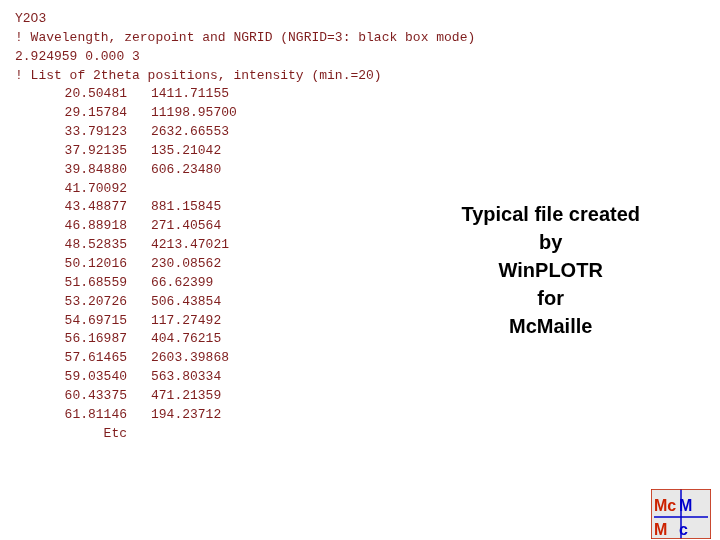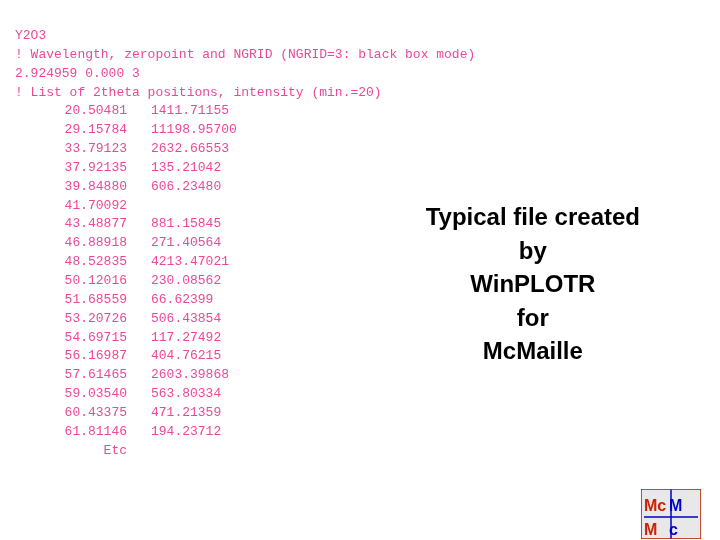--- a/index.html
+++ b/index.html
@@ -6,23 +6,23 @@
     body {
       width: 720px;
       height: 540px;
       background: #ffffff;
       font-family: 'Courier New', Courier, monospace;
       font-size: 13px;
       overflow: hidden;
       position: relative;
     }
     .content {
-      padding: 27px 15px;
+      padding: 10px 15px;
       line-height: 1.45;
-      color: #ec4899;
+      color: #7f1d1d;
     }
     .data-table {
       display: flex;
       flex-direction: column;
       margin-top: 0;
     }
     .data-row {
       display: flex;
       gap: 16px;
     }
@@ -33,30 +33,30 @@
     }
     .col-intensity {
       width: 120px;
       padding-right: 8px;
     }
     .watermark {
       position: absolute;
       right: 80px;
       top: 200px;
       font-family: Arial, sans-serif;
-      font-size: 24px;
+      font-size: 20px;
       font-weight: bold;
       text-align: center;
       line-height: 1.4;
       color: #000000;
     }
     .logo-container {
       position: absolute;
       bottom: 15px;
-      right: 19px;
+      right: 9px;
       width: 60px;
       height: 36px;
     }
     .logo-svg {
       width: 60px;
       height: 50px;
     }
   </style>
 </head>
 <body>

